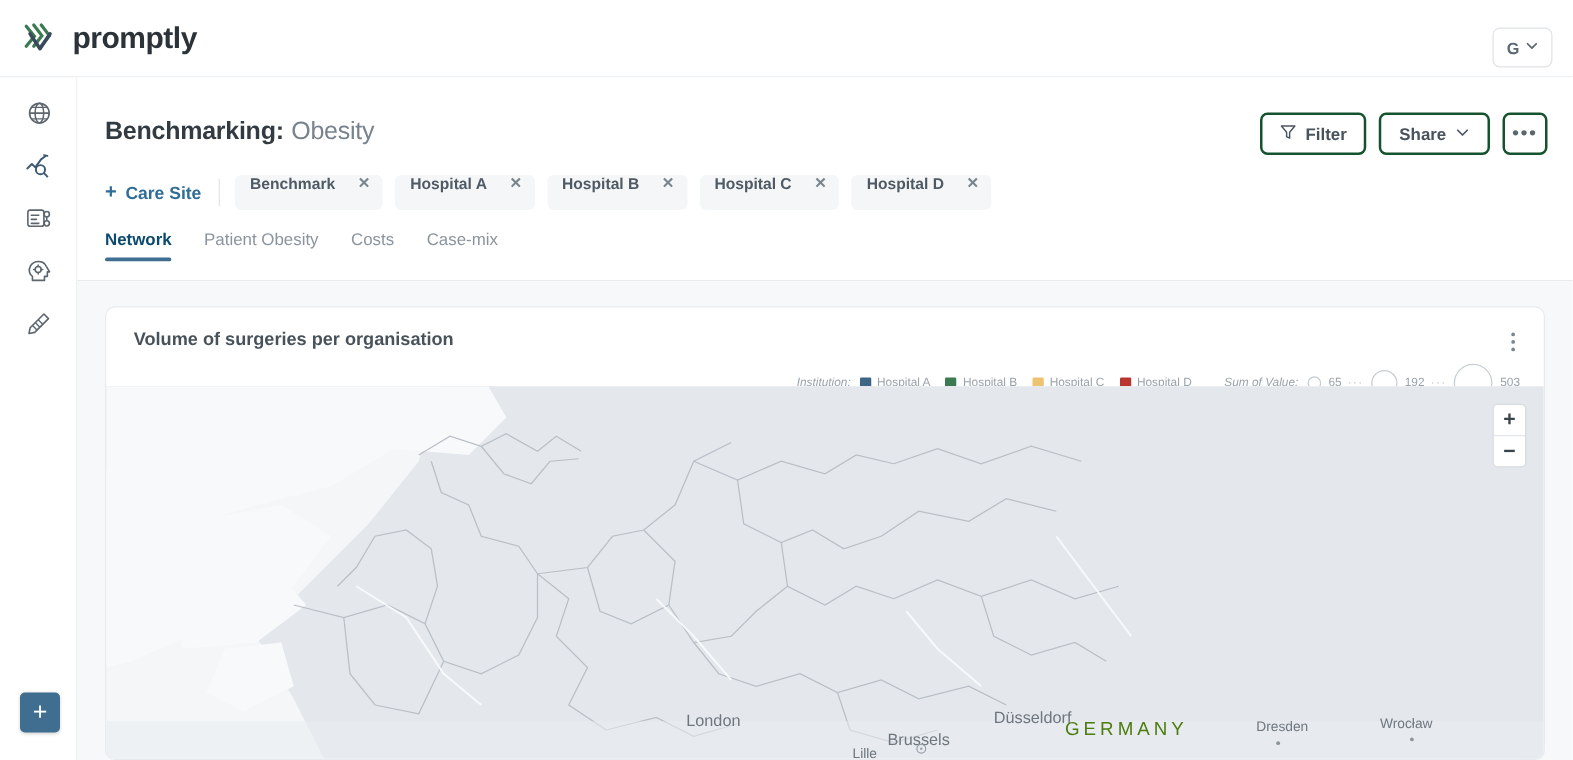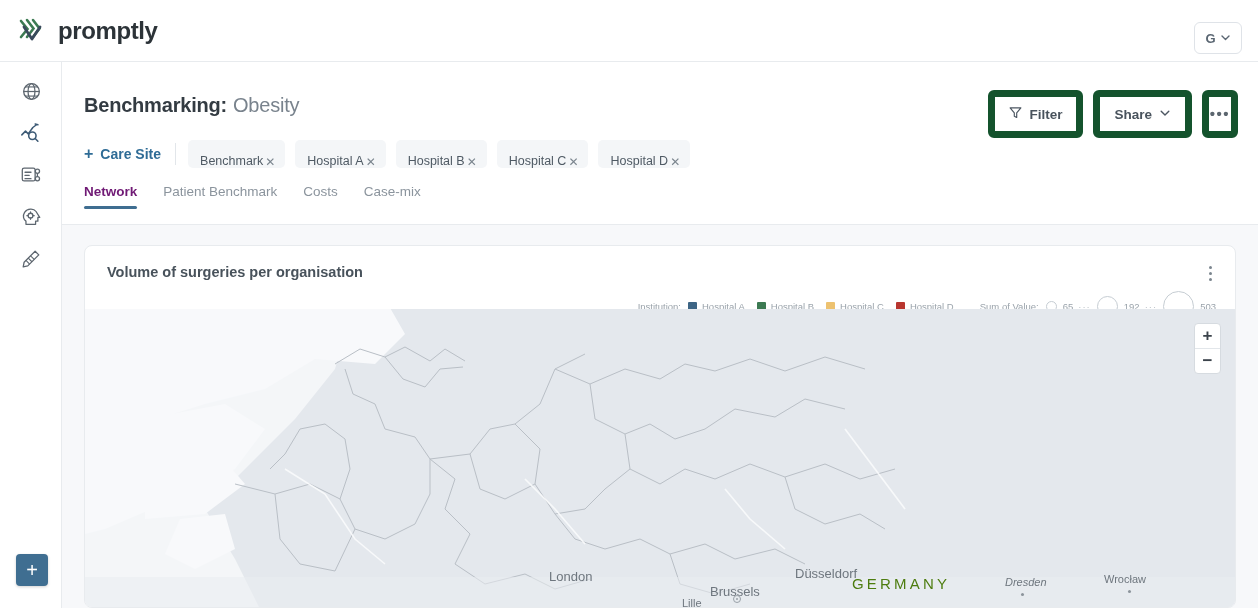--- a/index.html
+++ b/index.html
@@ -66,21 +66,21 @@
   .page-head { position: relative; height: 163px; border-bottom: 1px solid #e8ebee; background:#fff;}
   .title-row {
     position: absolute; left: 22px; top: 32px;
     display: flex; align-items: baseline; gap: 6px;
   }
   .title-strong { font-size: 20px; font-weight: bold; color: #333b42; letter-spacing: -0.2px; }
   .title-light  { font-size: 20px; font-weight: normal; color: #79838d; letter-spacing: -0.2px; }
 
   .head-actions { position: absolute; right: 20px; top: 28px; display: flex; gap: 10px; }
   .btn {
-    height: 48px; border: 7px solid #14532d; border-radius: 6px;
+    height: 34px; border: 2px solid #14532d; border-radius: 6px;
     background: #fff; color: #49535d; font-size: 13.5px; font-weight: bold;
     display: flex; align-items: center; justify-content: center; gap: 7px;
     padding: 0 14px; cursor: pointer;
   }
   .btn-icon-only { width: 36px; padding: 0; }
   .dots-h { letter-spacing: 1.5px; font-size: 15px; color:#5c666f; line-height: 0; }
 
   
   .chips-row {
     position: absolute; left: 22px; top: 78px;
@@ -88,33 +88,33 @@
   }
   .care-site-add {
     display: flex; align-items: center; gap: 7px;
     color: #2f6c96; font-size: 14px; font-weight: bold; cursor: pointer;
     padding-right: 14px;
   }
   .care-site-plus { font-size: 16px; font-weight: bold; line-height: 1; }
   .chip-divider { width: 1px; height: 22px; background: #e2e6ea; margin-right: 12px; }
   .chip {
     height: 28px; background: #f4f6f8; border-radius: 5px;
-    display: flex; align-items: flex-end; gap: 2px;
+    display: flex; align-items: flex-start; gap: 18px;
     padding: 0 10px 0 12px; margin-right: 10px;
-    font-size: 12.5px; color: #4f5a64; cursor: pointer;
+    font-size: 12.5px; color: #4f5a64; cursor: pointer; font-weight: bold;
   }
   .chip-x { color: #7a848d; font-size: 12px; line-height: 1; cursor: pointer; }
 
   
   .tabs { position: absolute; left: 22px; top: 122px; display: flex; gap: 26px; }
   .tab {
     font-size: 13.5px; color: #8b949d; padding-bottom: 10px; cursor: pointer;
     position: relative;
   }
-  .tab.active { color: #701a75; font-weight: bold; }
+  .tab.active { color: #0c4a6e; font-weight: bold; }
   .tab.active::after {
     content: ""; position: absolute; left: 0; right: 0; bottom: 0;
     height: 3px; background: #3f6e91; border-radius: 2px;
   }
 
   
   .body-area {
     position: absolute; left: 0; top: 163px;
     width: 1196px; height: 383px;
     background: #f7f8fa;
@@ -139,21 +139,21 @@
     cursor: pointer;
   }
   .kd { width: 3px; height: 3px; border-radius: 50%; background: #7b858e; }
 
   
   .legend {
     position: absolute; right: 14px; top: 45px;
     display: flex; align-items: center; gap: 0;
     font-size: 9.5px; color: #9aa3ab;
   }
-  .legend-label { margin-right: 7px; white-space: nowrap; }
+  .legend-label { margin-right: 7px; white-space: nowrap; font-style: italic; }
   .legend-item { display: flex; align-items: center; gap: 5px; margin-right: 12px; white-space: nowrap; }
   .swatch { width: 9px; height: 9px; border-radius: 1px; display: block; }
   .size-legend { display: flex; align-items: center; gap: 0; margin-left: 14px; }
   .size-circle { border: 1px solid #c6cdd3; border-radius: 50%; background: transparent; }
   .size-num { margin: 0 5px 0 6px; }
   .size-ell { color: #bcc3c9; letter-spacing: 1px; }
 
   
   .map {
     position: absolute; left: 0; top: 63px; right: 0; bottom: 0;
@@ -346,21 +346,21 @@
         <span class="chip-x">✕</span>
       </div>
       <div class="chip">
         <span>Hospital D</span>
         <span class="chip-x">✕</span>
       </div>
     </div>
 
     <div class="tabs">
       <div class="tab active">Network</div>
-      <div class="tab">Patient Benchmark</div>
+      <div class="tab">Patient Obesity</div>
       <div class="tab">Costs</div>
       <div class="tab">Case-mix</div>
     </div>
   </div>
 
   <div class="body-area">
     <div class="card">
 
       <div class="card-title">Volume of surgeries per organisation</div>
 
@@ -452,21 +452,21 @@
           <rect x="0" y="268" width="1152" height="32" fill="#e9ecf0" opacity="0.55"></rect>
         </svg>
 
         <div class="maplabel lbl-country" style="left:767px; top:266px; font-size:15px;">GERMANY</div>
 
         <div class="maplabel lbl-city-lg" style="left:464px; top:260px;">London</div>
         <div class="maplabel lbl-city-lg" style="left:625px; top:275px;text-align:center;">Brussels</div>
         <div class="maplabel lbl-city" style="left:597px; top:288px;">Lille</div>
         <div class="maplabel lbl-city-lg" style="left:710px; top:257px;">Düsseldorf</div>
 
-        <div class="maplabel lbl-city" style="left:920px; top:267px;font-style:italic;">Dresden</div>
+        <div class="maplabel lbl-city" style="left:920px; top:267px;">Dresden</div>
         <div class="maplabel lbl-city" style="left:1019px; top:264px;">Wrocław</div>
 
         <span class="citydot" style="left:936px; top:284px;"></span>
         <span class="citydot" style="left:1043px; top:281px;"></span>
 
         <span class="capdot" style="left:648px; top:286px;"></span>
 
         <div class="zoomctl">
           <div class="zoombtn">+</div>
           <div class="zoomdiv"></div>

